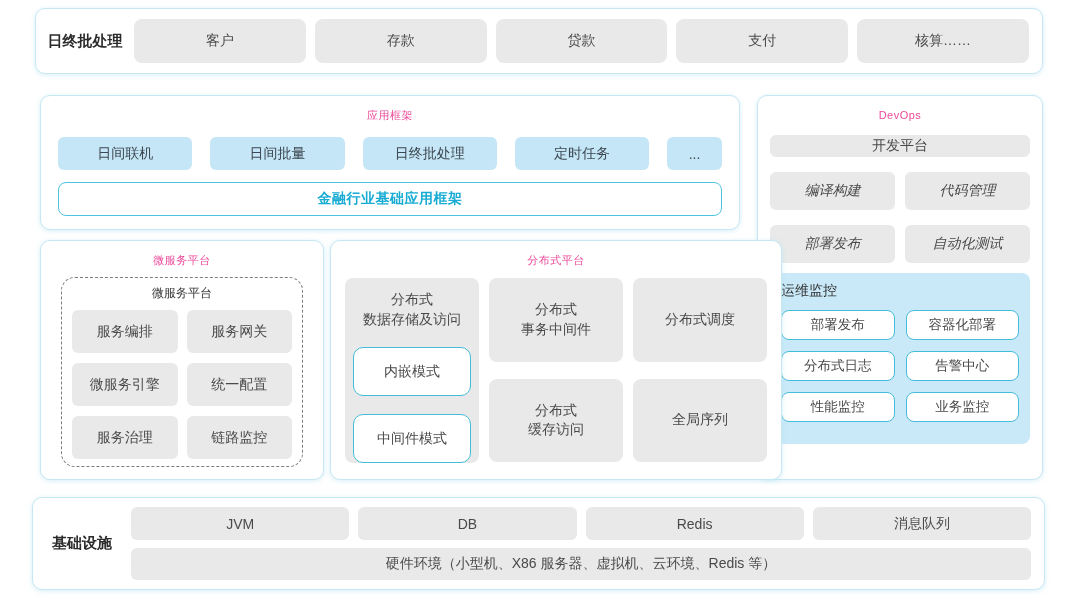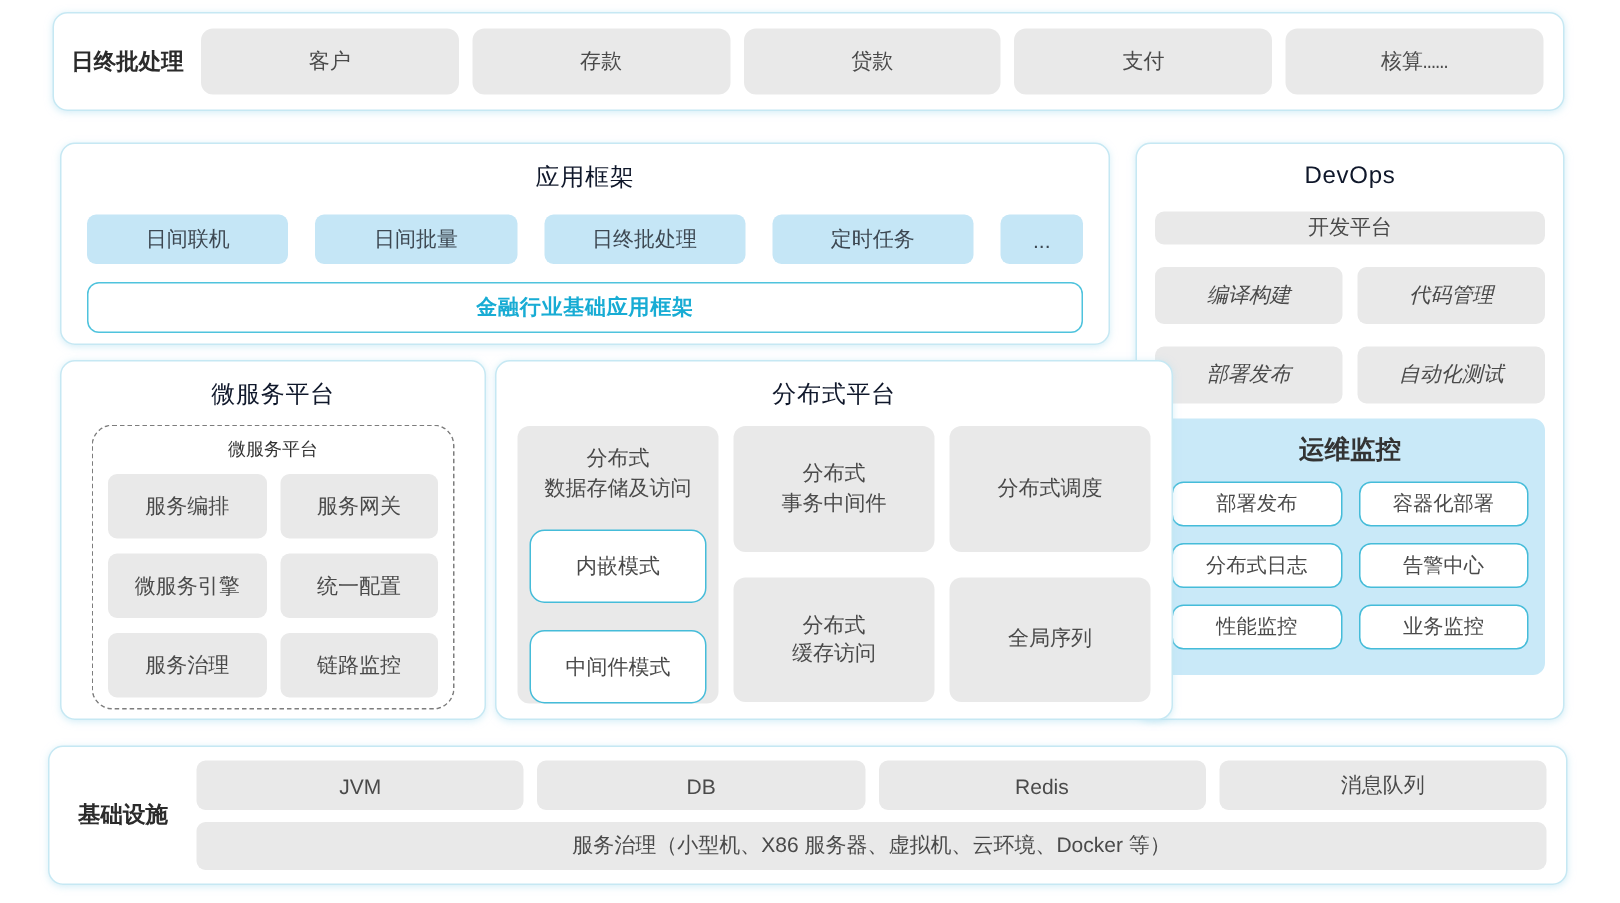--- a/index.html
+++ b/index.html
@@ -7,62 +7,62 @@
   .canvas {
     position:relative; width:1080px; height:602px; background:#ffffff;
     font-family:"Liberation Sans","DejaVu Sans",sans-serif; color:#4a4a4a;
     overflow:hidden;
   }
   .panel {
     position:absolute; background:#fff;
     border:1px solid #c6e8f3; border-radius:10px;
     box-shadow:0 1px 5px rgba(180,224,240,.55);
   }
-  .sec-title { text-align:center; font-size:16px; color:#0f172a; letter-spacing:.5px; }
+  .sec-title { text-align:center; font-size:11px; color:#ec4899; letter-spacing:.5px; }
   .side-label { width:98px; text-align:center; font-weight:bold; font-size:15px; color:#2b2b2b; flex:none; }
   .gbox {
     background:#e9e9e9; border-radius:6px;
     display:flex; align-items:center; justify-content:center;
     font-size:14px; color:#4a4a4a; text-align:center;
   }
   .bbox {
     background:#c5e6f6; border-radius:6px;
     display:flex; align-items:center; justify-content:center;
     font-size:14px; color:#3d4852;
   }
   .wbox {
     background:#fff; border:1px solid #45bcd9; border-radius:8px;
     display:flex; align-items:center; justify-content:center;
     font-size:13.5px; color:#4a4a4a;
   }
   
   .biz { left:35px; top:8px; width:1008px; height:66px; display:flex; align-items:center; padding-right:13px; }
   .biz-items { flex:1; display:flex; gap:9px; }
-  .biz-items .gbox { flex:1; height:44px; border-radius:8px;font-family:Liberation Mono, monospace; }
+  .biz-items .gbox { flex:1; height:44px; border-radius:8px; }
   
   .appfw { left:40px; top:95px; width:700px; height:135px; padding:12px 17px 0; }
   .appfw-row { display:flex; gap:18px; margin-top:14px; }
   .appfw-row .bbox { flex:1; height:33px; }
   .appfw-row .more { flex:none; width:55px; }
   .appfw-base {
     margin-top:12px; height:34px; background:#fff;
     border:1px solid #4fc3dd; border-radius:8px;
     display:flex; align-items:center; justify-content:center;
     color:#18acd4; font-weight:bold; font-size:14px; letter-spacing:.5px;
   }
   
   .devops { left:757px; top:95px; width:286px; height:385px; padding:13px 12px 0; }
   .devops-platform { margin-top:14px; height:22px; }
   .devops-grid { margin-top:15px; display:grid; grid-template-columns:1fr 1fr; gap:15px 10px; }
   .devops-grid .gbox { height:38px;font-style:italic; }
   .monitor {
     margin-top:10px; height:171px; background:#c9e9f8; border-radius:8px;
     padding:9px 11px 0;
   }
-  .monitor-title { text-align:center; font-size:17px; font-weight:bold; color:#333; }
+  .monitor-title { font-size:14px; font-weight:normal; color:#333; }
   .monitor-grid { margin-top:10px; display:grid; grid-template-columns:1fr 1fr; gap:11px 11px; }
   .monitor-grid .wbox { height:30px; }
   
   .micro { left:40px; top:240px; width:284px; height:240px; padding:12px 20px 0; }
   .micro-dashed {
     margin-top:9px; border:1px dashed #7d7d7d; border-radius:14px;
     padding:7px 10px 10px; height:190px;
   }
   .micro-inner-title { text-align:center; font-size:12px; color:#333; }
   .micro-grid { margin-top:8px; display:grid; grid-template-columns:1fr 1fr; gap:10px 9px; }
@@ -174,17 +174,17 @@
 
   <div class="panel infra">
     <div class="side-label">基础设施</div>
     <div class="infra-content">
       <div class="infra-row">
         <div class="gbox">JVM</div>
         <div class="gbox">DB</div>
         <div class="gbox">Redis</div>
         <div class="gbox">消息队列</div>
       </div>
-      <div class="gbox infra-hw">服务治理（小型机、X86 服务器、虚拟机、云环境、Docker 等）</div>
+      <div class="gbox infra-hw">硬件环境（小型机、X86 服务器、虚拟机、云环境、Redis 等）</div>
     </div>
   </div>
 
 </div>
 
 </body></html>

